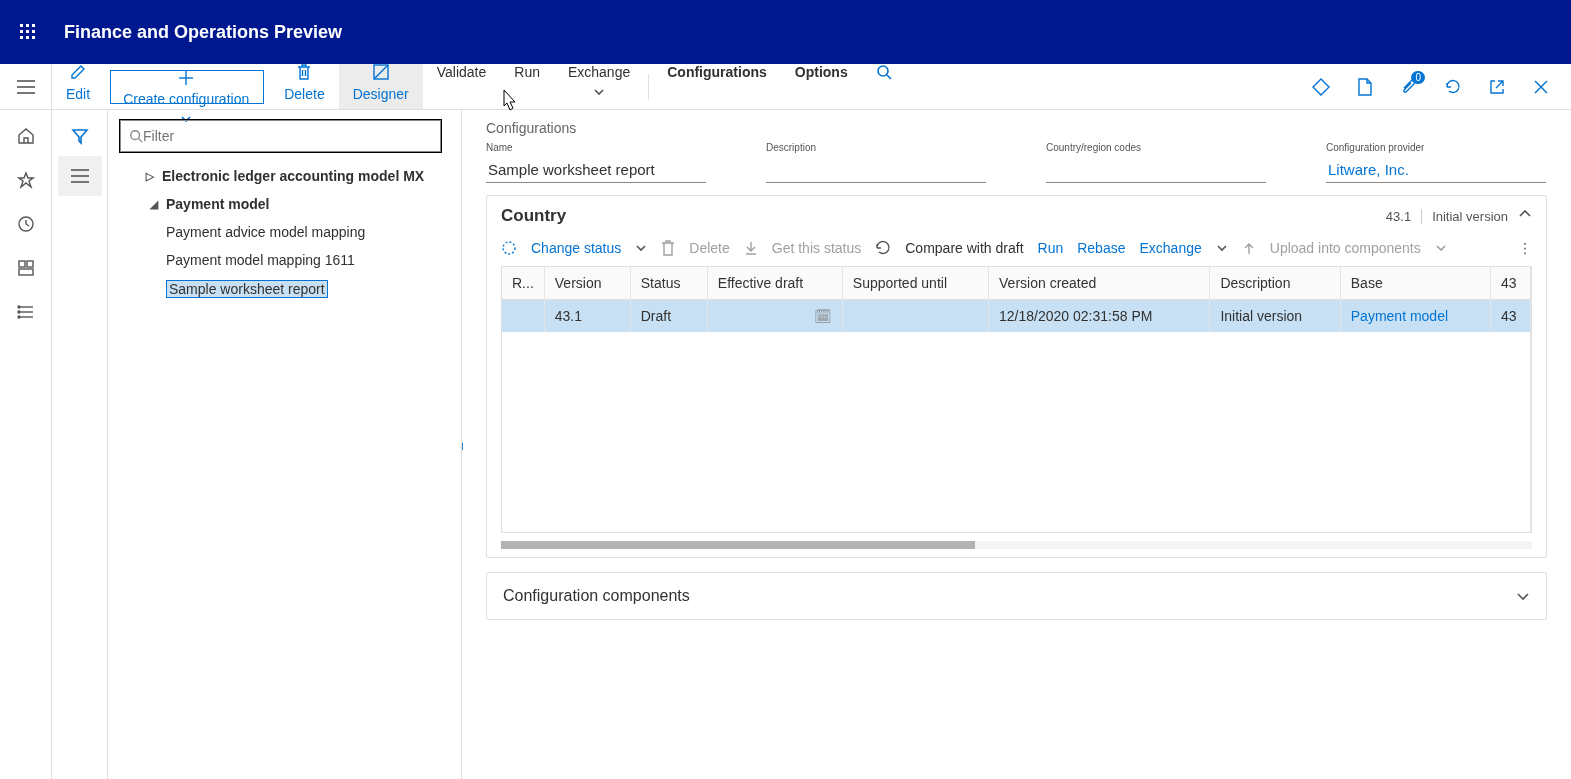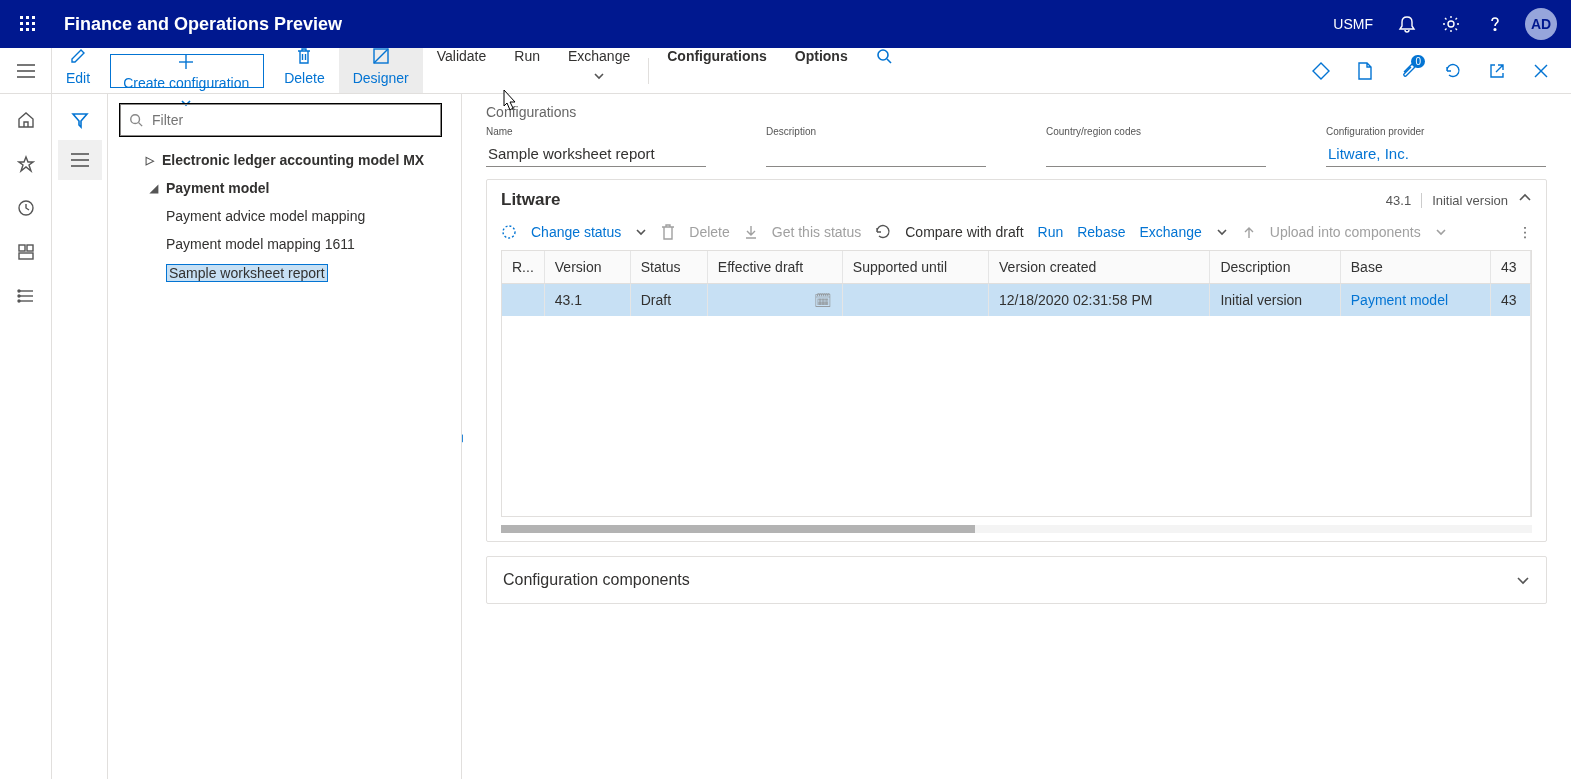--- a/index.html
+++ b/index.html
@@ -1,20 +1,20 @@
 <!DOCTYPE html>
 <html><head>
 <meta charset="utf-8">
 <style>
 * { box-sizing: border-box; margin: 0; padding: 0; font-family: "Segoe UI", Arial, sans-serif; }
 body { background: #fff; font-size: 14px; color: #323130; overflow: hidden; }
 .app { display: flex; flex-direction: column; height: 779px; width: 1571px; }
 
 
-.topbar { background: #00188f; color: #fff; height: 48px; display: flex; align-items: center; padding: 0 8px; }
+.topbar { background: #00188f; color: #fff; height: 64px; display: flex; align-items: center; padding: 0 8px; }
 .topbar .waffle { width: 40px; height: 40px; display:flex; align-items:center; justify-content:center; cursor:pointer; }
 .topbar .title { font-size: 18px; font-weight: 600; padding: 0 16px; flex: 0 0 auto; }
 .topbar .search { flex: 0 0 570px; margin-left: 120px; background: #1e3ca0; height: 34px; border-radius: 2px; display:flex; align-items:center; padding: 0 12px; color: #c7d0f0; }
 .topbar .search svg { margin-right: 8px; }
 .topbar .right { margin-left: auto; display:flex; align-items:center; gap: 4px; }
 .topbar .right .txt { padding: 0 10px; }
 .topbar .iconbtn { width: 40px; height: 40px; display:flex; align-items:center; justify-content:center; cursor:pointer; }
 .topbar .avatar { width: 32px; height: 32px; border-radius: 50%; background: #96a5db; color:#00188f; display:flex; align-items:center; justify-content:center; font-weight:600; margin:0 6px; }
 
 
@@ -34,21 +34,21 @@
 
 .main { flex:1; display:flex; overflow:hidden; }
 .leftnav { width:52px; border-right:1px solid #e1dfdd; display:flex; flex-direction:column; align-items:center; padding-top:6px; gap:4px; }
 .leftnav .nbtn { width:44px; height:40px; display:flex; align-items:center; justify-content:center; cursor:pointer; color:#555; }
 
 .subpanel { width:56px; border-right:1px solid #e1dfdd; display:flex; flex-direction:column; align-items:center; padding-top:6px; }
 .subpanel .nbtn { width:44px; height:40px; display:flex; align-items:center; justify-content:center; cursor:pointer; color:#0374d3;}
 .subpanel .nbtn.active { background:#f0f0f0; }
 
 .tree { width:354px; border-right:1px solid #e1dfdd; padding:10px 8px; position:relative; }
-.tree .filter { width: calc(100% - 16px); margin: 0 4px 10px 4px; height:32px; border:1px solid #8a8886; display:flex; align-items:center; padding:0 8px; outline:1px solid #000;gap:9px;}
+.tree .filter { width: calc(100% - 16px); margin: 0 4px 10px 4px; height:32px; border:1px solid #8a8886; display:flex; align-items:center; padding:0 8px; outline:1px solid #000;}
 .tree .filter input { border:none; outline:none; flex:1; font-size:14px; }
 .tree ul { list-style:none; }
 .tree li { padding: 6px 0 6px 28px; cursor:pointer; display:flex; align-items:center; gap:6px; }
 .tree li.l0 { font-weight:600; }
 .tree li.l1 { font-weight:600; padding-left:32px; }
 .tree li.l2 { padding-left:50px; font-weight:400;}
 .tree li.selected span.lbl { background:#c7e0f4; border:1px solid #0374d3; padding:0 2px;}
 .tree li .caret { width:12px; display:inline-block; text-align:center; color:#555; font-size:11px;}
 
 .content { flex:1; padding: 10px 24px 10px 24px; overflow-y:auto; position:relative;}
@@ -103,42 +103,20 @@
           <rect x="12" y="0" width="3" height="3"></rect>
           <rect x="0" y="6" width="3" height="3"></rect>
           <rect x="6" y="6" width="3" height="3"></rect>
           <rect x="12" y="6" width="3" height="3"></rect>
           <rect x="0" y="12" width="3" height="3"></rect>
           <rect x="6" y="12" width="3" height="3"></rect>
           <rect x="12" y="12" width="3" height="3"></rect>
         </svg>
     </div>
     <div class="title">Finance and Operations Preview</div>
-    <div class="right">
-      <div class="txt">USMF</div>
-      <div class="iconbtn">
-        <svg width="18" height="18" viewBox="0 0 18 18" fill="none" stroke="#fff" stroke-width="1.4">
-            <path d="M9 2 C6 2 4 4 4 7 L4 11 L2 14 L16 14 L14 11 L14 7 C14 4 12 2 9 2 Z"></path>
-            <path d="M7 15 C7 16 8 17 9 17 C10 17 11 16 11 15"></path>
-          </svg>
-      </div>
-      <div class="iconbtn">
-        <svg width="18" height="18" viewBox="0 0 18 18" fill="none" stroke="#fff" stroke-width="1.4">
-            <circle cx="9" cy="9" r="3"></circle>
-            <path d="M9 1 L9 3 M9 15 L9 17 M1 9 L3 9 M15 9 L17 9 M3 3 L4.5 4.5 M13.5 13.5 L15 15 M3 15 L4.5 13.5 M13.5 4.5 L15 3"></path>
-          </svg>
-      </div>
-      <div class="iconbtn">
-        <svg width="18" height="18" viewBox="0 0 18 18" fill="none" stroke="#fff" stroke-width="1.6">
-            <path d="M6 6 C6 4 7 3 9 3 C11 3 12 4 12 6 C12 8 9 8 9 11"></path>
-            <circle cx="9" cy="14.5" r="0.8" fill="#fff"></circle>
-          </svg>
-      </div>
-      <div class="avatar">AD</div>
-    </div>
   </div>
 
   <div class="actions">
     <div class="actions-left">
       <div class="menu-toggle">
         <svg width="18" height="14" viewBox="0 0 18 14" stroke="#555" stroke-width="1.6">
             <line x1="0" y1="1" x2="18" y2="1"></line>
             <line x1="0" y1="7" x2="18" y2="7"></line>
             <line x1="0" y1="13" x2="18" y2="13"></line>
           </svg>
@@ -333,21 +311,21 @@
           <div class="val"></div>
         </div>
         <div class="field">
           <label>Configuration provider</label>
           <div class="val link">Litware, Inc.</div>
         </div>
       </div>
 
       <div class="panel">
         <div class="panel-head">
-          <span>Litware</span>
+          <span>Country</span>
           <span class="spacer"></span>
           <span class="meta">43.1</span>
           <span class="meta sep">Initial version</span>
           <span class="chev"><svg width="14" height="14" viewBox="0 0 14 14" fill="none" stroke="#555" stroke-width="1.6">
                 <path d="M2 9 L7 4 L12 9"></path>
               </svg></span>
         </div>
         <div class="panel-tools">
           <div class="tbtn blue">
             <svg width="16" height="16" viewBox="0 0 16 16" fill="none" stroke="#0374d3" stroke-width="1.4" stroke-dasharray="2 2">

